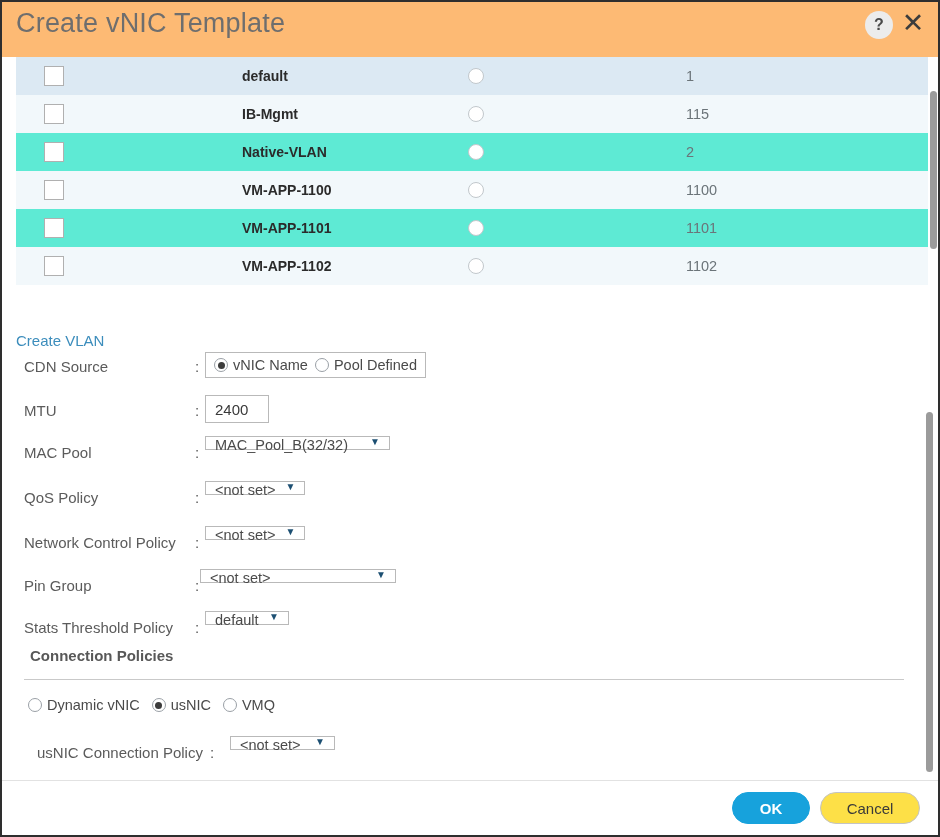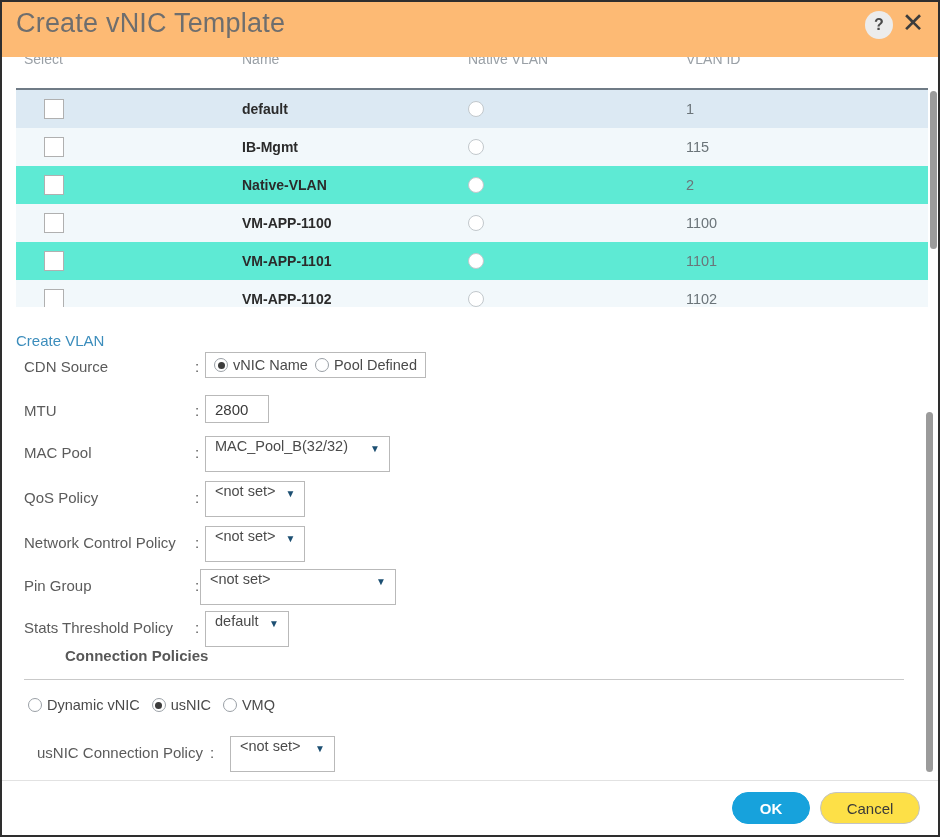--- a/index.html
+++ b/index.html
@@ -264,43 +264,42 @@
     color: #3a3a3a;
     cursor: text;
   }
 
   .ddl {
     border: 1px solid #b9b9b9;
     background: #fff;
     height: 14px;
     box-sizing: border-box;
     display: inline-flex;
-    align-items: flex-end;
-    padding: 17px 9px;
+    align-items: flex-start;
+    padding: 0 9px;
     font-size: 14.5px;
     color: #4a4a4a;
     cursor: pointer;
     white-space: nowrap;
   }
   .ddl .val { flex: 1; }
   .ddl .arw {
     margin-left: 10px;
     font-size: 10px;
     color: #1c4f72;
     line-height: 1;
   }
 
   .section-title {
     position: absolute;
     left: 28px;
     font-size: 15px;
     font-weight: bold;
     color: #585858;
     white-space: nowrap;
-    margin-left: 35px;
   }
   .section-rule {
     position: absolute;
     left: 22px;
     width: 880px;
     height: 1px;
     background: #c9c9c9;
   }
 
   .conn-radios {
@@ -368,26 +367,20 @@
 
 <div id="dialog">
 
   <div class="dlg-header">
     <div class="dlg-title">Create vNIC Template</div>
     <div class="help-btn">?</div>
     <div class="close-btn">✕</div>
   </div>
 
   <div class="table-wrap">
-    <div class="tbl-head">
-      <div class="th th-select">Select</div>
-      <div class="th th-name">Name</div>
-      <div class="th th-native">Native VLAN</div>
-      <div class="th th-vlanid">VLAN ID</div>
-    </div>
 
     <div class="tbl-body">
       <div class="trow sel">
         <div class="cell c-select">
             <span class="chk"></span>
           </div>
         <div class="cell c-name">default</div>
         <div class="cell c-native">
             <span class="radio-o"></span>
           </div>
@@ -468,21 +461,21 @@
             <span>Pool Defined</span>
           </span>
         </div>
       </div>
     </div>
 
     <div class="form-row" style="top:86px; width:100%;">
       <div class="f-label">MTU</div>
       <div class="f-colon">:</div>
       <div class="f-ctrl" style="top:2px;">
-        <div class="txtbox">2800</div>
+        <div class="txtbox">2400</div>
       </div>
     </div>
 
     <div class="form-row" style="top:128px; width:100%;">
       <div class="f-label">MAC Pool</div>
       <div class="f-colon">:</div>
       <div class="f-ctrl" style="top:1px;">
         <div class="ddl" style="width:185px;">
           <span class="val">MAC_Pool_B(32/32)</span>
           <span class="arw">▼</span>

